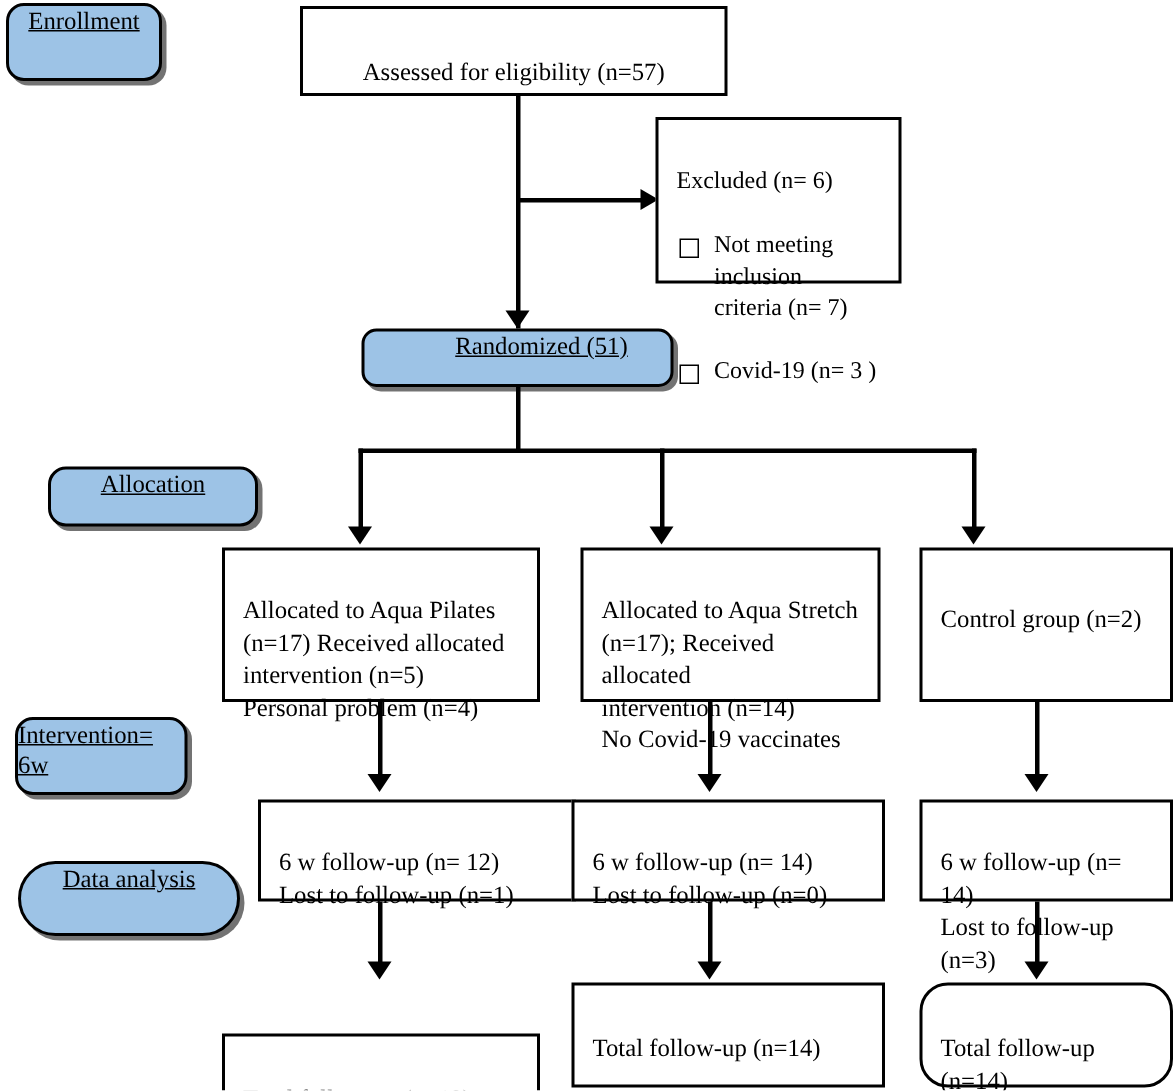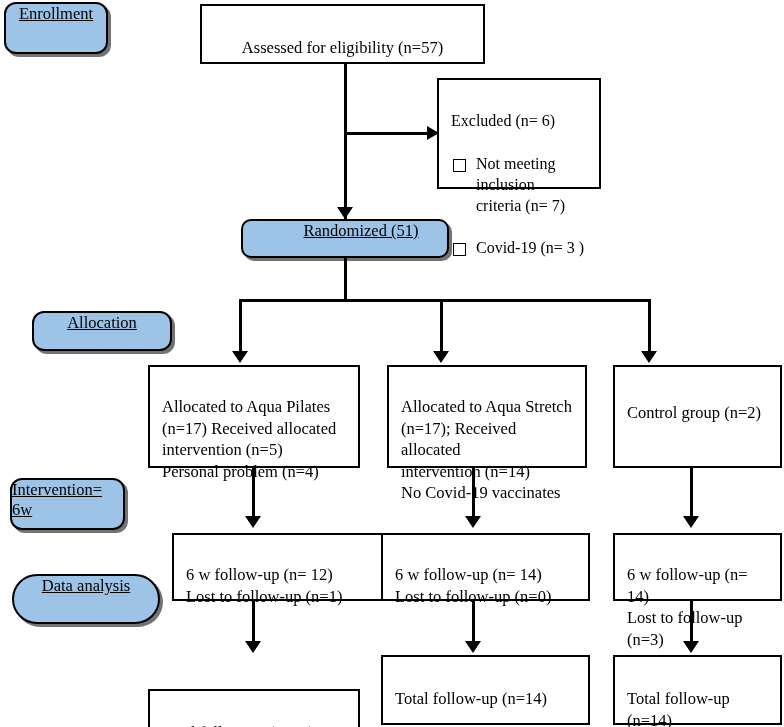--- a/index.html
+++ b/index.html
@@ -211,18 +211,18 @@
   <div class="arrow-down" style="left:683px; top:641px;"></div>
 
   <div class="box" style="left:148px; top:653px; width:212px; height:72px; padding-top:10px;margin-top:36px;">
     <span>Total follow-up (n=12)</span>
   </div>
 
   <div class="box" style="left:381px; top:655px; width:209px; height:70px; padding-top:10px;">
     <span>Total follow-up (n=14)</span>
   </div>
 
-  <div class="box" style="left:613px; top:655px; width:169px; height:70px; padding-top:10px;">
+  <div class="box" style="left:613px; top:655px; width:169px; height:70px; padding-top:10px;border-radius:19px;">
     <span>Total follow-up
 (n=14)</span>
   </div>
 
 </div>
 
 </body></html>

